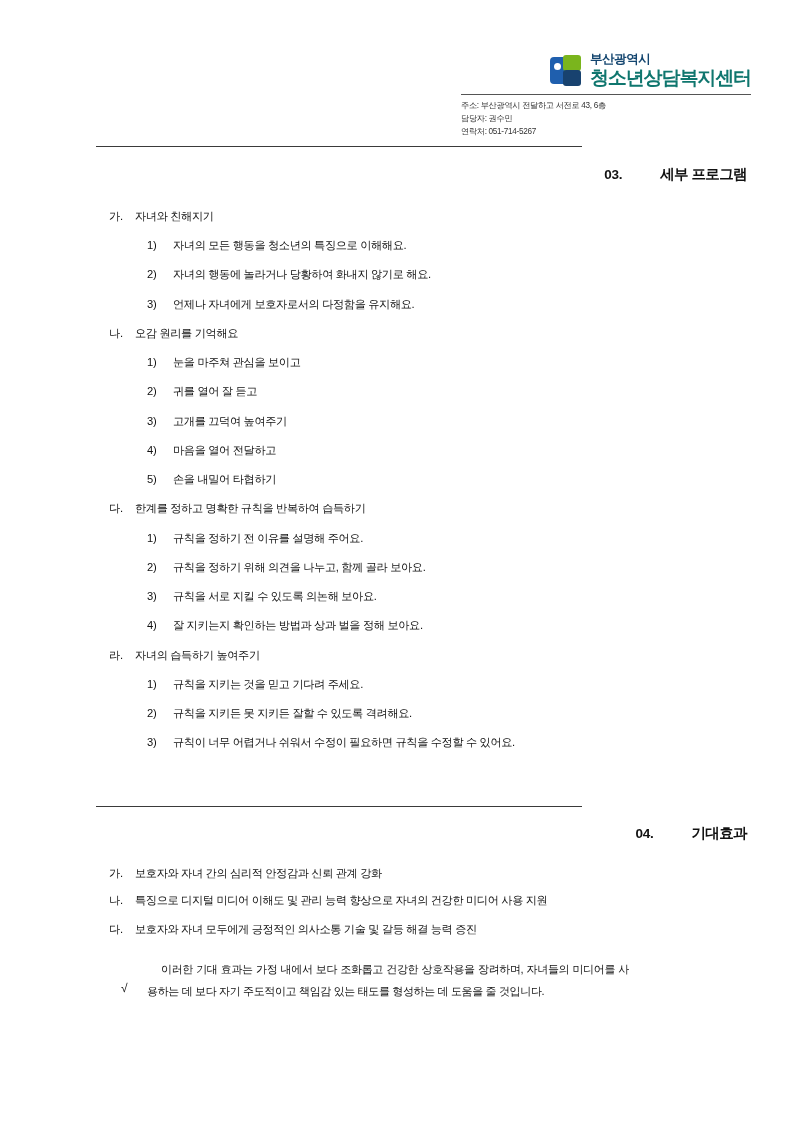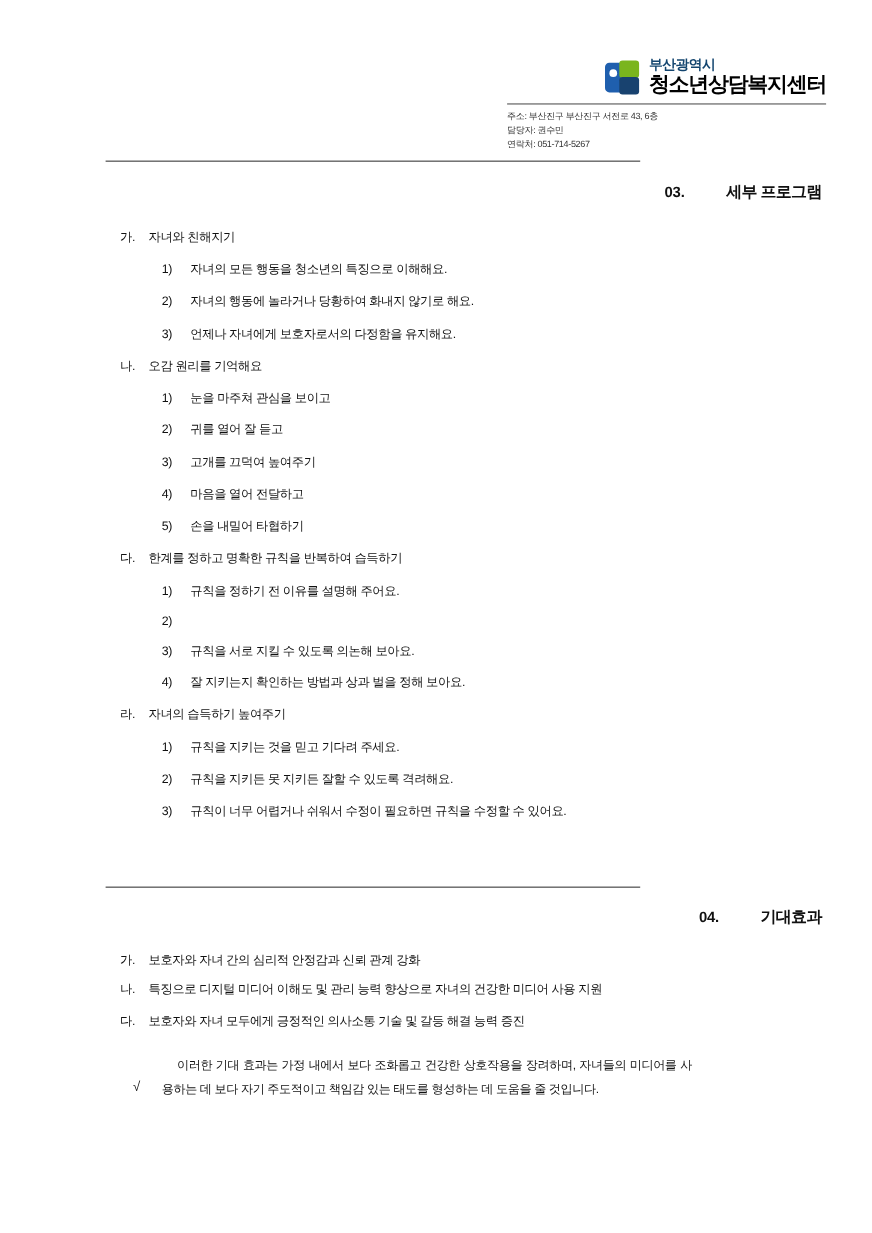--- a/index.html
+++ b/index.html
@@ -77,21 +77,21 @@
   }
   .logo-line1 {
     font-size: 12.5px;
     font-weight: bold;
     color: #13456f;
     letter-spacing: -0.4px;
   }
   .logo-line2 {
     font-size: 19px;
     font-weight: bold;
-    color: #000000;
+    color: #0f766e;
     letter-spacing: -1.1px;
     margin-top: 1px;
   }
   .header-rule {
     margin-top: 6px;
     border-top: 1px solid #555;
     width: 100%;
   }
   .contact {
     margin-top: 5px;
@@ -219,21 +219,21 @@
         <div class="sq sq-dark"></div>
         <div class="dot"></div>
       </div>
       <div class="logo-text">
         <div class="logo-line1">부산광역시</div>
         <div class="logo-line2">청소년상담복지센터</div>
       </div>
     </div>
     <div class="header-rule"></div>
     <div class="contact">
-      <div>주소: 부산진구 부산진구 서전로 43, 6층</div>
+      <div>주소: 부산광역시 전달하고 서전로 43, 6층</div>
       <div>담당자: 권수민</div>
       <div>연락처: 051-714-5267</div>
     </div>
   </div>
 
   <div class="rule" id="rule-top"></div>
   <div class="rule" id="rule-mid"></div>
 
   <div class="section" style="top: 165px;">
     <div class="sec-head">
@@ -287,20 +287,21 @@
       <div class="lvl1">
         <div class="mark">다.</div>
         <div class="txt">한계를 정하고 명확한 규칙을 반복하여 습득하기</div>
       </div>
       <div class="lvl2">
         <div class="mark">1)</div>
         <div class="txt">규칙을 정하기 전 이유를 설명해 주어요.</div>
       </div>
       <div class="lvl2">
         <div class="mark">2)</div>
+        <div class="txt">규칙을 정하기 위해 의견을 나누고, 함께 골라 보아요.</div>
       </div>
       <div class="lvl2">
         <div class="mark">3)</div>
         <div class="txt">규칙을 서로 지킬 수 있도록 의논해 보아요.</div>
       </div>
       <div class="lvl2">
         <div class="mark">4)</div>
         <div class="txt">잘 지키는지 확인하는 방법과 상과 벌을 정해 보아요.</div>
       </div>
 

